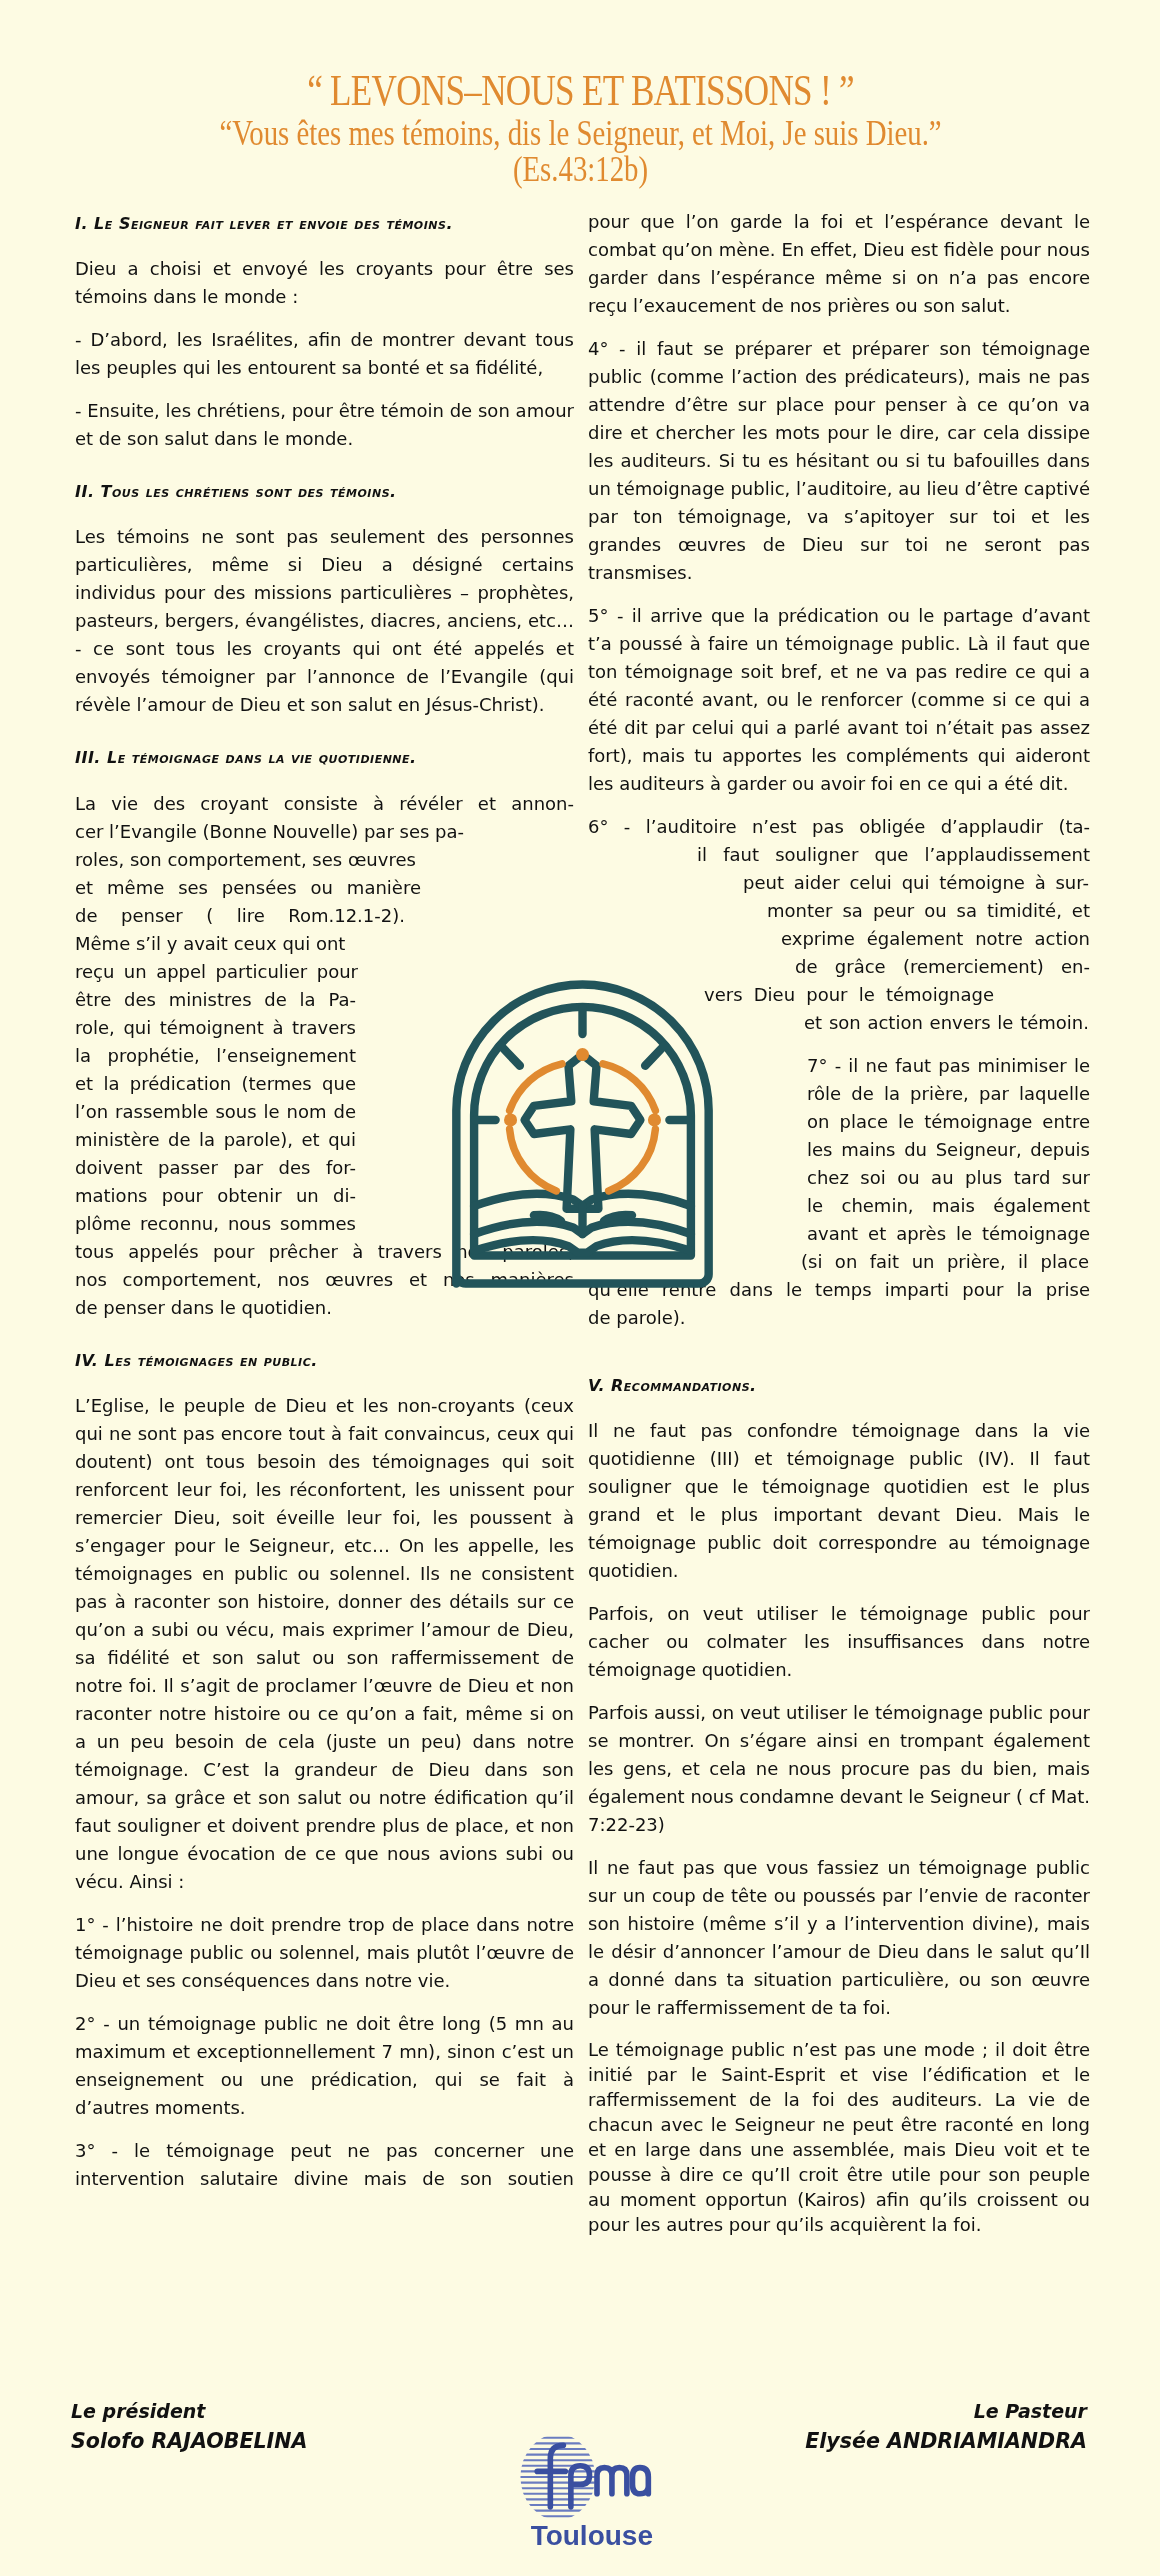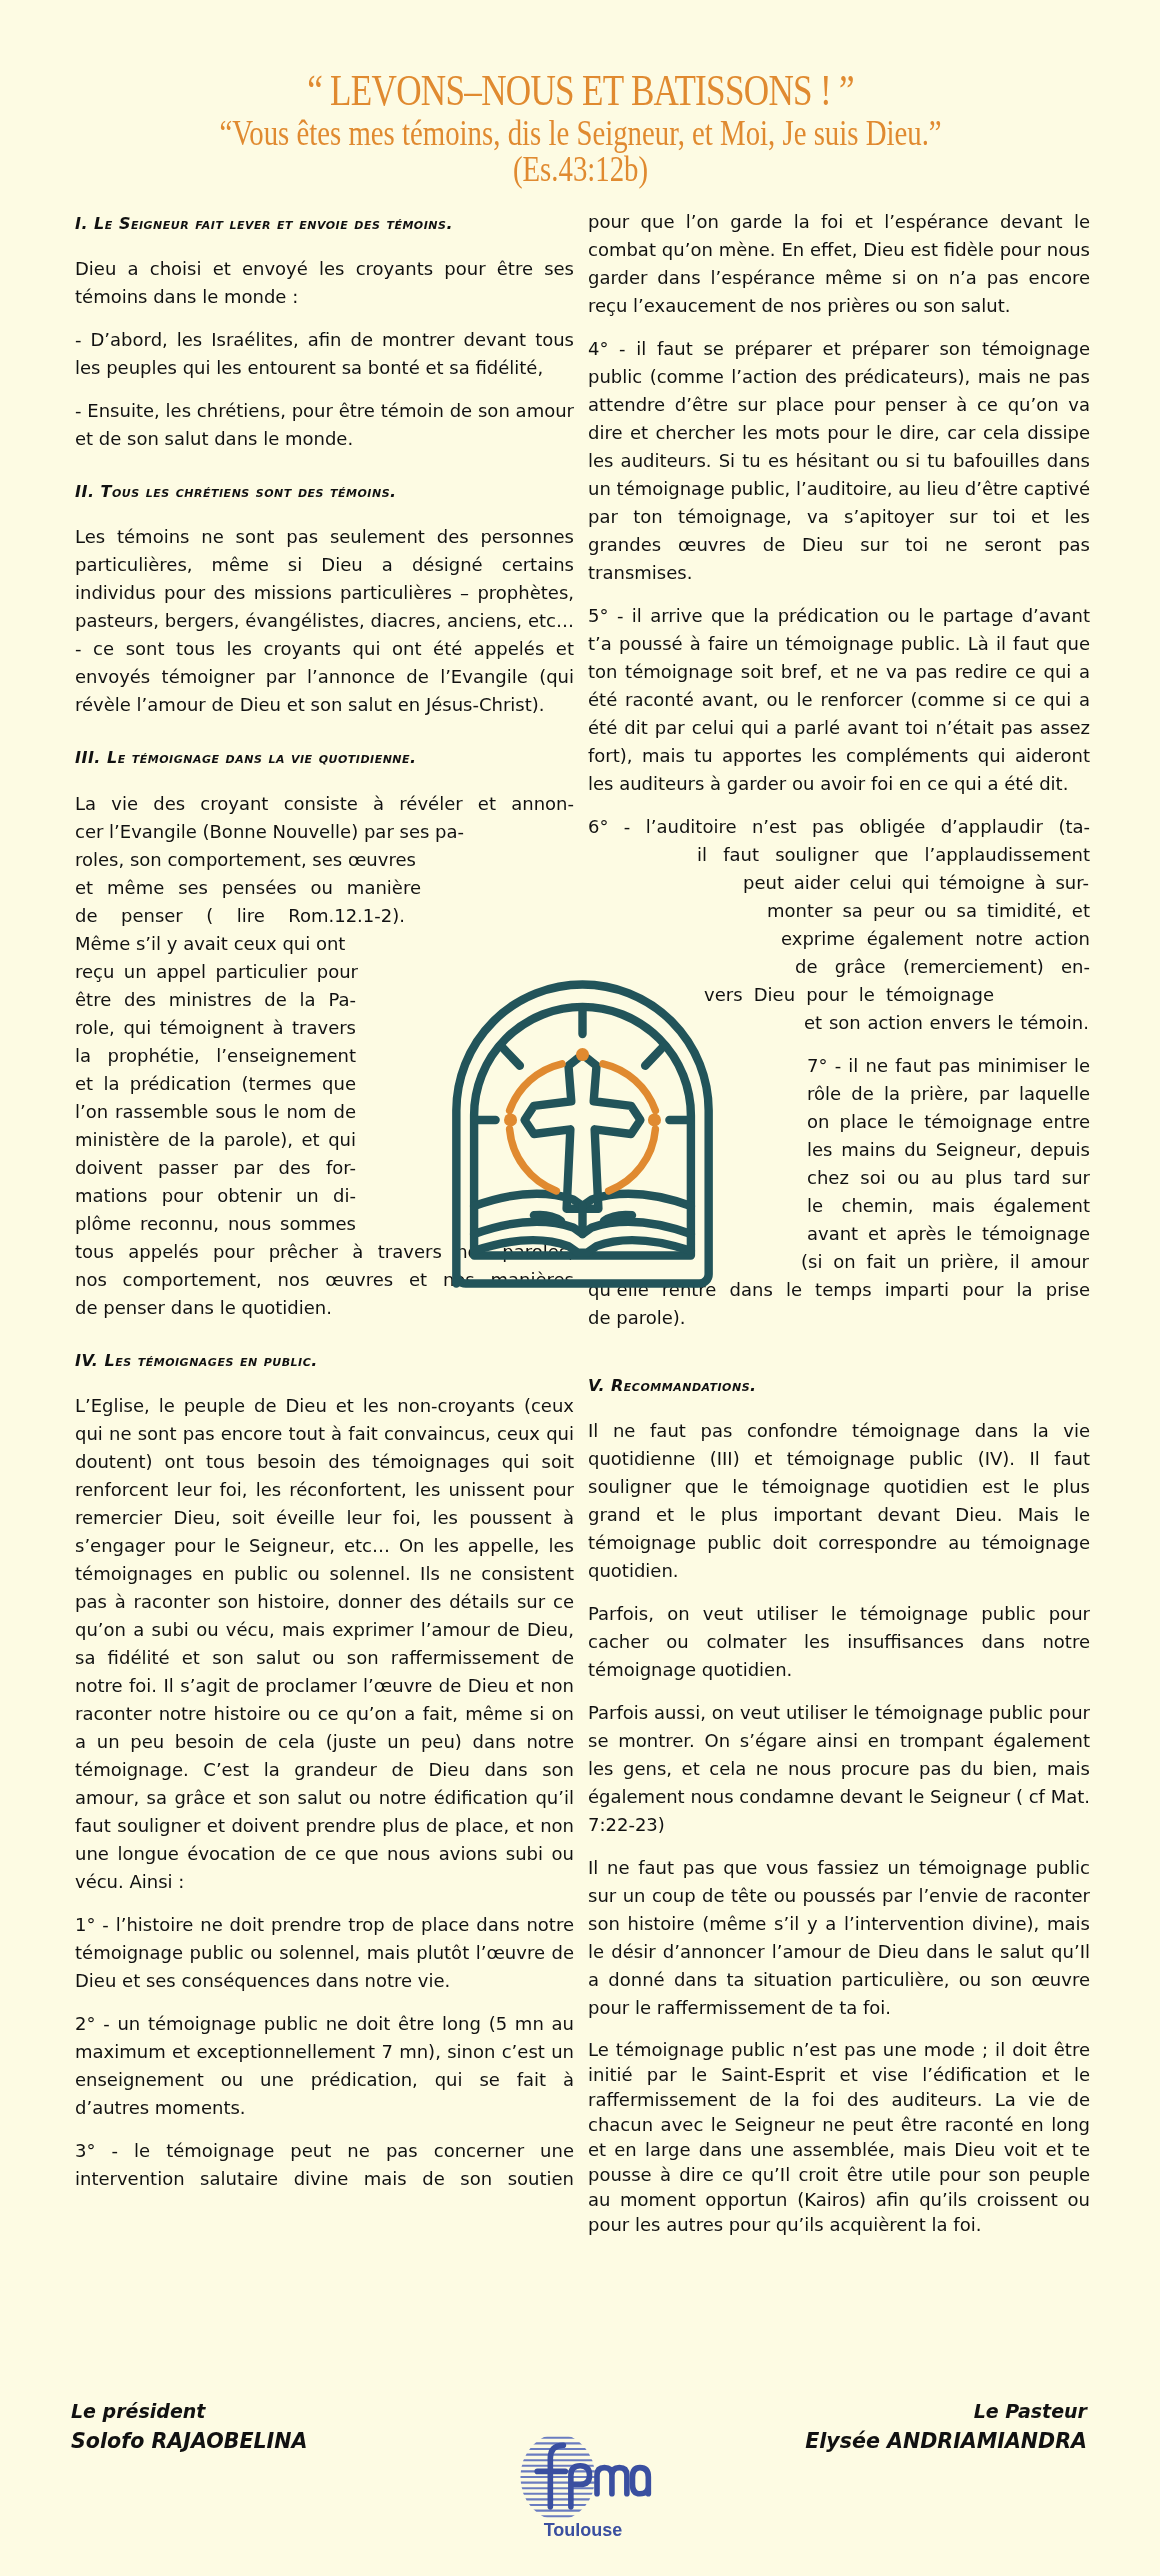--- a/index.html
+++ b/index.html
@@ -19,22 +19,22 @@
   p { margin:0 0 15px 0; text-align:justify; }
   .ln { display:block; text-align:justify; text-align-last:justify; white-space:nowrap; }
   .ln.last { text-align-last:left; }
   .sec { margin-bottom:28px; }
   .emblem { position:absolute; left:447px; top:961px; width:269px; width:271px; height:331px; }
   .sig { position:absolute; top:2396px; font-family:"DejaVu Sans", sans-serif; font-weight:bold; font-style:italic; font-size:19px; line-height:30px; }
   .sig.left { left:71px; }
   .sig.right { right:74px; text-align:right; }
   .sig .name { font-size:20.6px; }
   .logo { position:absolute; left:513px; top:2432px; width:140px; height:131px; }
-  .logo .city { position:absolute; left:0; top:88px; width:140px; text-align:center; color:#3a4fa0;
-    font-family:"Liberation Sans", sans-serif; font-weight:bold; font-size:18px; }
+  .logo .city { position:absolute; left:0; top:88px; width:140px; text-align:right; color:#3a4fa0;
+    font-family:"Liberation Sans", sans-serif; font-weight:bold; font-size:28px; }
 </style>
 </head>
 <body>
 
 <div class="header">
   <div class="title">“ LEVONS–NOUS ET BATISSONS ! ”</div>
   <div class="sub">“Vous êtes mes témoins, dis le Seigneur, et Moi, Je suis Dieu.”</div>
   <div class="sub">(Es.43:12b)</div>
 </div>
 
@@ -97,21 +97,21 @@
     <span class="ln" style="width:285px;margin-left:216px">et son action envers le témoin.</span>
   </div>
   <div style="margin-bottom:43px">
     <span class="ln" style="width:283px;margin-left:219px">7° - il ne faut pas minimiser le</span>
     <span class="ln" style="width:283px;margin-left:219px">rôle de la prière, par laquelle</span>
     <span class="ln" style="width:283px;margin-left:219px">on place le témoignage entre</span>
     <span class="ln" style="width:283px;margin-left:219px">les mains du Seigneur, depuis</span>
     <span class="ln" style="width:283px;margin-left:219px">chez soi ou au plus tard sur</span>
     <span class="ln" style="width:283px;margin-left:219px">le chemin, mais également</span>
     <span class="ln" style="width:283px;margin-left:219px">avant et après le témoignage</span>
-    <span class="ln" style="width:288px;margin-left:213px">(si on fait un prière, il amour</span>
+    <span class="ln" style="width:288px;margin-left:213px">(si on fait un prière, il place</span>
     <span class="ln" style="width:502px">qu’elle rentre dans le temps imparti pour la prise</span>
     <span class="ln last" style="width:502px">de parole).</span>
   </div>
   <div class="sec">
     <div class="h">V. Recommandations.</div>
     <p>Il ne faut pas confondre témoignage dans la vie quotidienne (III) et témoignage public (IV). Il faut souligner que le témoignage quotidien est le plus grand et le plus important devant Dieu. Mais le témoignage public doit correspondre au témoignage quotidien.</p>
     <p>Parfois, on veut utiliser le témoignage public pour cacher ou colmater les insuffisances dans notre témoignage quotidien.</p>
     <p>Parfois aussi, on veut utiliser le témoignage public pour se montrer. On s’égare ainsi en trompant également les gens, et cela ne nous procure pas du bien, mais également nous condamne devant le Seigneur ( cf Mat. 7:22-23)</p>
     <p>Il ne faut pas que vous fassiez un témoignage public sur un coup de tête ou poussés par l’envie de raconter son histoire (même s’il y a l’intervention divine), mais le désir d’annoncer l’amour de Dieu dans le salut qu’Il a donné dans ta situation particulière, ou son œuvre pour le raffermissement de ta foi.</p>
     <p style="line-height:25px">Le témoignage public n’est pas une mode ; il doit être initié par le Saint-Esprit et vise l’édification et le raffermissement de la foi des auditeurs. La vie de chacun avec le Seigneur ne peut être raconté en long et en large dans une assemblée, mais Dieu voit et te pousse à dire ce qu’Il croit être utile pour son peuple au moment opportun (Kairos) afin qu’ils croissent ou pour les autres pour qu’ils acquièrent la foi.</p>

